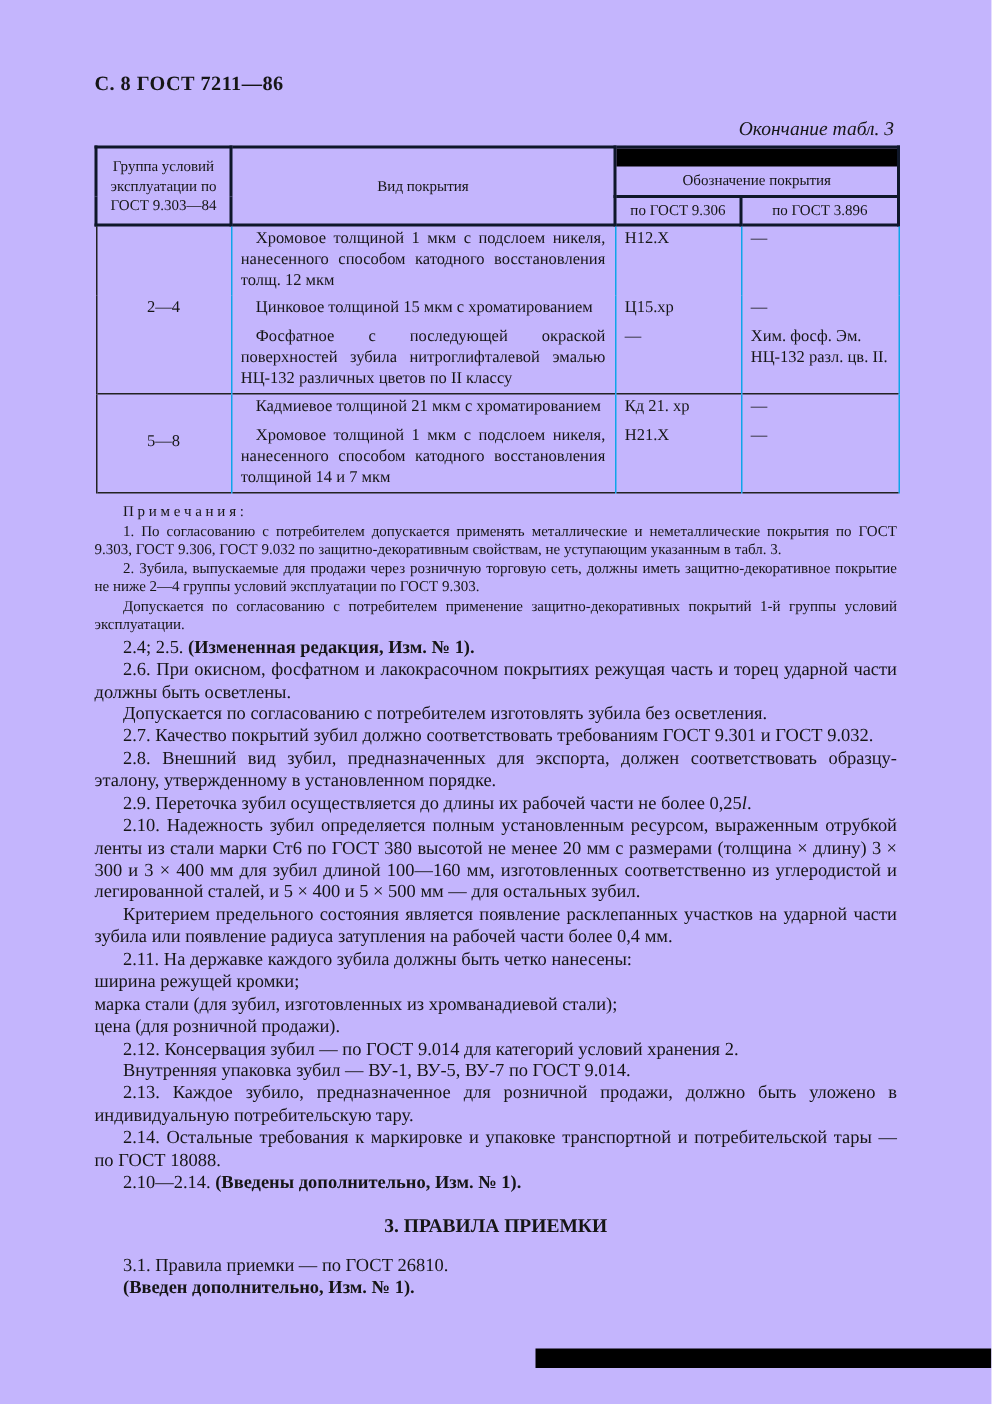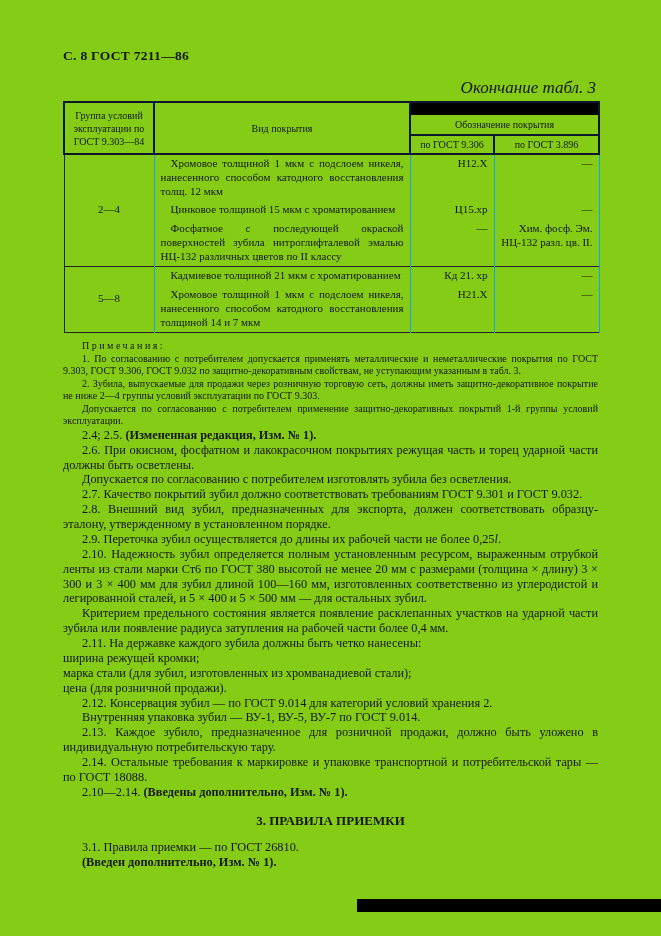--- a/index.html
+++ b/index.html
@@ -1,40 +1,40 @@
 <!DOCTYPE html>
 <html><head>
 <meta charset="utf-8">
 <style>
   * { box-sizing: border-box; }
   html, body { margin: 0; padding: 0; background: #ffffff; }
   .page {
     width: 661px; height: 936px; position: relative; overflow: hidden;
-    background: #84cc16; color: #161616;
+    background: #c4b5fd; color: #161616;
     font-family: "Liberation Serif", "DejaVu Serif", serif;
     padding: 48px 63px 0 63px;
   }
   .doc-header { font-weight: bold; font-size: 13.5px; letter-spacing: 0.3px; }
-  .table-caption { text-align: right; font-style: italic; font-size: 17px; margin: 14px 2px 3px 0; }
+  .table-caption { text-align: right; font-style: italic; font-size: 13px; margin: 14px 2px 3px 0; }
 
   table.gost { width: 535px; border-collapse: collapse; table-layout: fixed; border: 1px solid #222; }
   .gost th.h-cell {
     border: 2px solid #0f172a; font-weight: normal; font-size: 10px;
     text-align: center; vertical-align: middle; padding: 2px 4px; line-height: 1.3;
   }
   .gost th.obozn { position: relative; padding-top: 15px; padding-bottom: 3px; vertical-align: bottom; }
   .gost th.obozn .bar { position: absolute; top: 0; left: 0; right: 0; height: 12px; background: #000; display: block; }
   .gost td {
     border-left: 1px solid #222; border-right: 1px solid #0ea5e9;
     font-size: 11px; line-height: 1.25; vertical-align: top; padding: 2px 6px 3px 6px;
   }
   .gost tr.group-start td { border-top: 1px solid #222; }
   .gost td.c-group { text-align: center; vertical-align: middle; }
   .gost td.c-coating { text-align: justify; text-indent: 10px; }
-  .gost td.c-des { text-align: right; }
+  .gost td.c-des { text-align: left; }
 
   .notes { margin-top: 7px; }
   .notes .para { font-size: 10px; line-height: 1.25; }
   .notes-head .spaced { letter-spacing: 2.5px; }
 
   p.para { margin: 0; text-indent: 19px; text-align: justify; font-size: 12.3px; line-height: 1.21; }
   p.para.no-indent { text-indent: 0; }
   .b { font-weight: bold; }
   .i { font-style: italic; }
 

